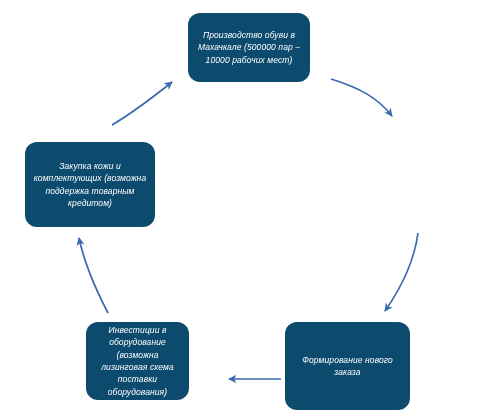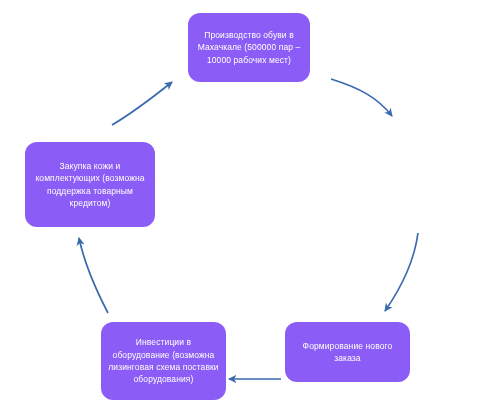--- a/index.html
+++ b/index.html
@@ -11,42 +11,43 @@
     position: relative;
     width: 500px;
     height: 417px;
     background: #ffffff;
     overflow: hidden;
     font-family: "Liberation Sans", sans-serif;
   }
   .node {
     position: absolute;
     box-sizing: border-box;
-    background: #8b5cf6;
+    background: #0c4a6e;
     border-radius: 12px;
     display: flex;
     align-items: center;
     justify-content: center;
     text-align: center;
     color: #ffffff;
     font-size: 8.5px;
     line-height: 1.45;
     padding: 4px 7px;
     letter-spacing: 0.1px;
     box-shadow: 0 0 0 0.8px rgba(255,255,255,0.55);
+    font-style: italic;
   }
   .node .node-label {
     display: block;
     width: 100%;
     white-space: pre-line;
   }
   #node-production { left: 188px; top: 13px;  width: 122px; height: 69px; }
   #node-sales      { left: 345px; top: 131px; width: 128px; height: 88px; }
-  #node-neworder   { left: 285px; top: 322px; width: 125px; height: 60px; }
-  #node-investment { left: 101px;  top: 322px; width: 125px; height: 78px; }
+  #node-neworder   { left: 285px; top: 322px; width: 125px; height: 88px; }
+  #node-investment { left: 86px;  top: 322px; width: 103px; height: 78px; }
   #node-purchase   { left: 25px;  top: 142px; width: 130px; height: 85px; }
 
   #arrow-layer {
     position: absolute;
     left: 0; top: 0;
     width: 500px;
     height: 417px;
     pointer-events: none;
   }
 </style>

